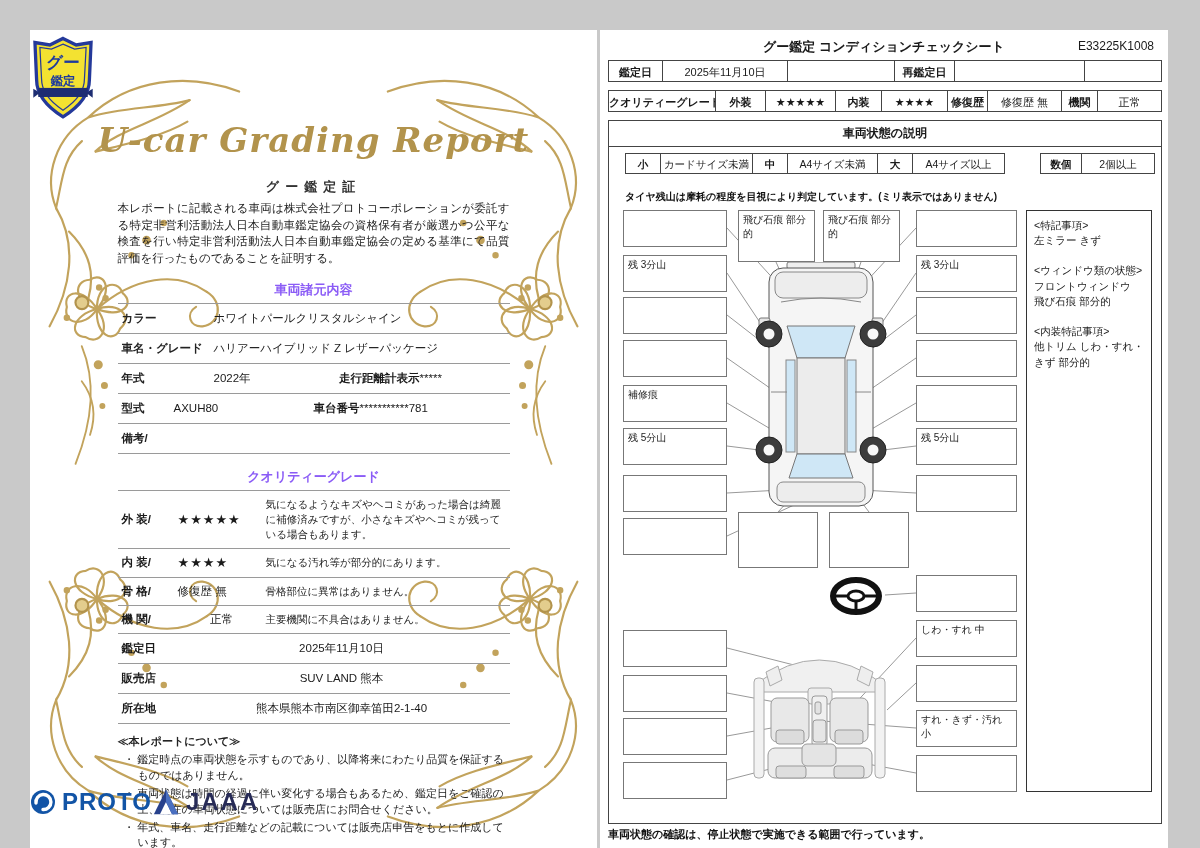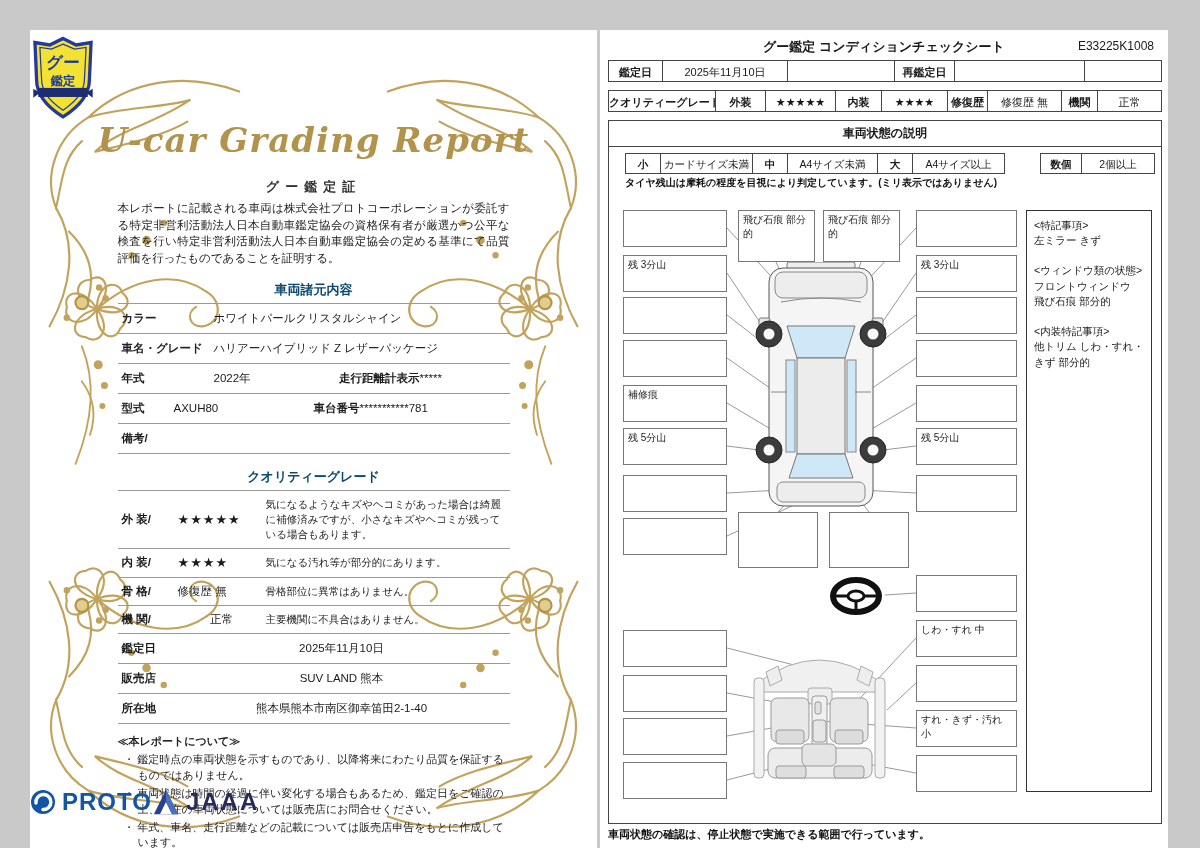--- a/index.html
+++ b/index.html
@@ -12,21 +12,21 @@
   
   .orn{position:absolute;pointer-events:none;}
   .lp-content{position:relative;z-index:2;}
   .badge-wrap{text-align:center;margin-top:6px;}
   .lp-title{text-align:center;font-family:"DejaVu Serif",serif;font-style:italic;font-weight:bold;
             font-size:34px;color:#b2934c;margin-top:0px;letter-spacing:1px;}
   .lp-sub{text-align:center;font-size:13px;font-weight:bold;letter-spacing:6px;color:#333;margin-top:18px;}
   .lp-body{width:392px;margin:0 auto;}
   .lp-intro{font-family:"Liberation Serif",serif;font-size:11.5px;line-height:1.45;color:#222;
             text-align:justify;margin-top:4px;}
-  .lp-h{font-size:13px;font-weight:bold;text-align:center;margin:14px 0 4px 0;color:#0c4a6e;}
+  .lp-h{font-size:13px;font-weight:bold;text-align:center;margin:14px 0 4px 0;color:#8b5cf6;}
   .sheet{width:100%;}
   .srow{display:flex;align-items:center;border-top:1px solid #9a9a9a;padding:7px 4px;font-size:11.5px;}
   .srow:last-child{border-bottom:1px solid #9a9a9a;}
   .sl{width:92px;font-weight:bold;color:#222;flex:none;}
   .sv{flex:1;}
   .sl2{width:96px;font-weight:bold;flex:none;text-align:right;}
   .sv2{width:72px;flex:none;}
   .grow{display:flex;border-top:1px solid #9a9a9a;padding:6px 4px;font-size:11.5px;align-items:center;}
   .grow:last-of-type{border-bottom:0;}
   .gl{width:56px;font-weight:bold;flex:none;}
@@ -57,21 +57,21 @@
          text-align:center;overflow:hidden;white-space:nowrap;background:#fff;box-sizing:border-box;}
   .tcell:first-child{margin-left:0;}
   .bigbox{position:absolute;left:8px;top:90px;width:552px;height:702px;border:1px solid #444;background:#fff;}
   .bb-title{height:25px;line-height:25px;border-bottom:1px solid #444;text-align:center;
             font-size:12px;font-weight:bold;}
   .legend{position:absolute;top:32px;left:16px;display:flex;}
   .legend2{position:absolute;top:32px;left:431px;display:flex;align-items:flex-end;}
   .lcell{border:1px solid #444;margin-left:-1px;height:21px;line-height:21px;font-size:10.5px;
          text-align:center;box-sizing:border-box;}
   .lcell:first-child{margin-left:0;}
-  .tire-note{position:absolute;top:54px;left:16px;font-size:10px;line-height:1.5;font-weight:bold;color:#111;}
+  .tire-note{position:absolute;top:68px;left:16px;font-size:10px;line-height:1.5;font-weight:bold;color:#111;}
   #diagram{position:absolute;left:0px;top:84px;width:552px;height:617px;}
   .callout{position:absolute;border:1px solid #777;background:#fff;font-size:10px;color:#222;
            padding:2px 4px;box-sizing:border-box;overflow:hidden;}
   #callout-lines{position:absolute;left:0;top:0;pointer-events:none;}
   .notes-panel{position:absolute;left:417px;top:5px;width:126px;height:582px;border:1px solid #333;
                box-sizing:border-box;padding:7px 7px;font-size:10.5px;line-height:1.45;}
   .np-sec{margin-bottom:15px;}
   .rp-footnote{position:absolute;left:8px;top:797px;font-size:11px;font-weight:bold;color:#111;}
   svg{display:block;}
   .dsvg{position:absolute;}

